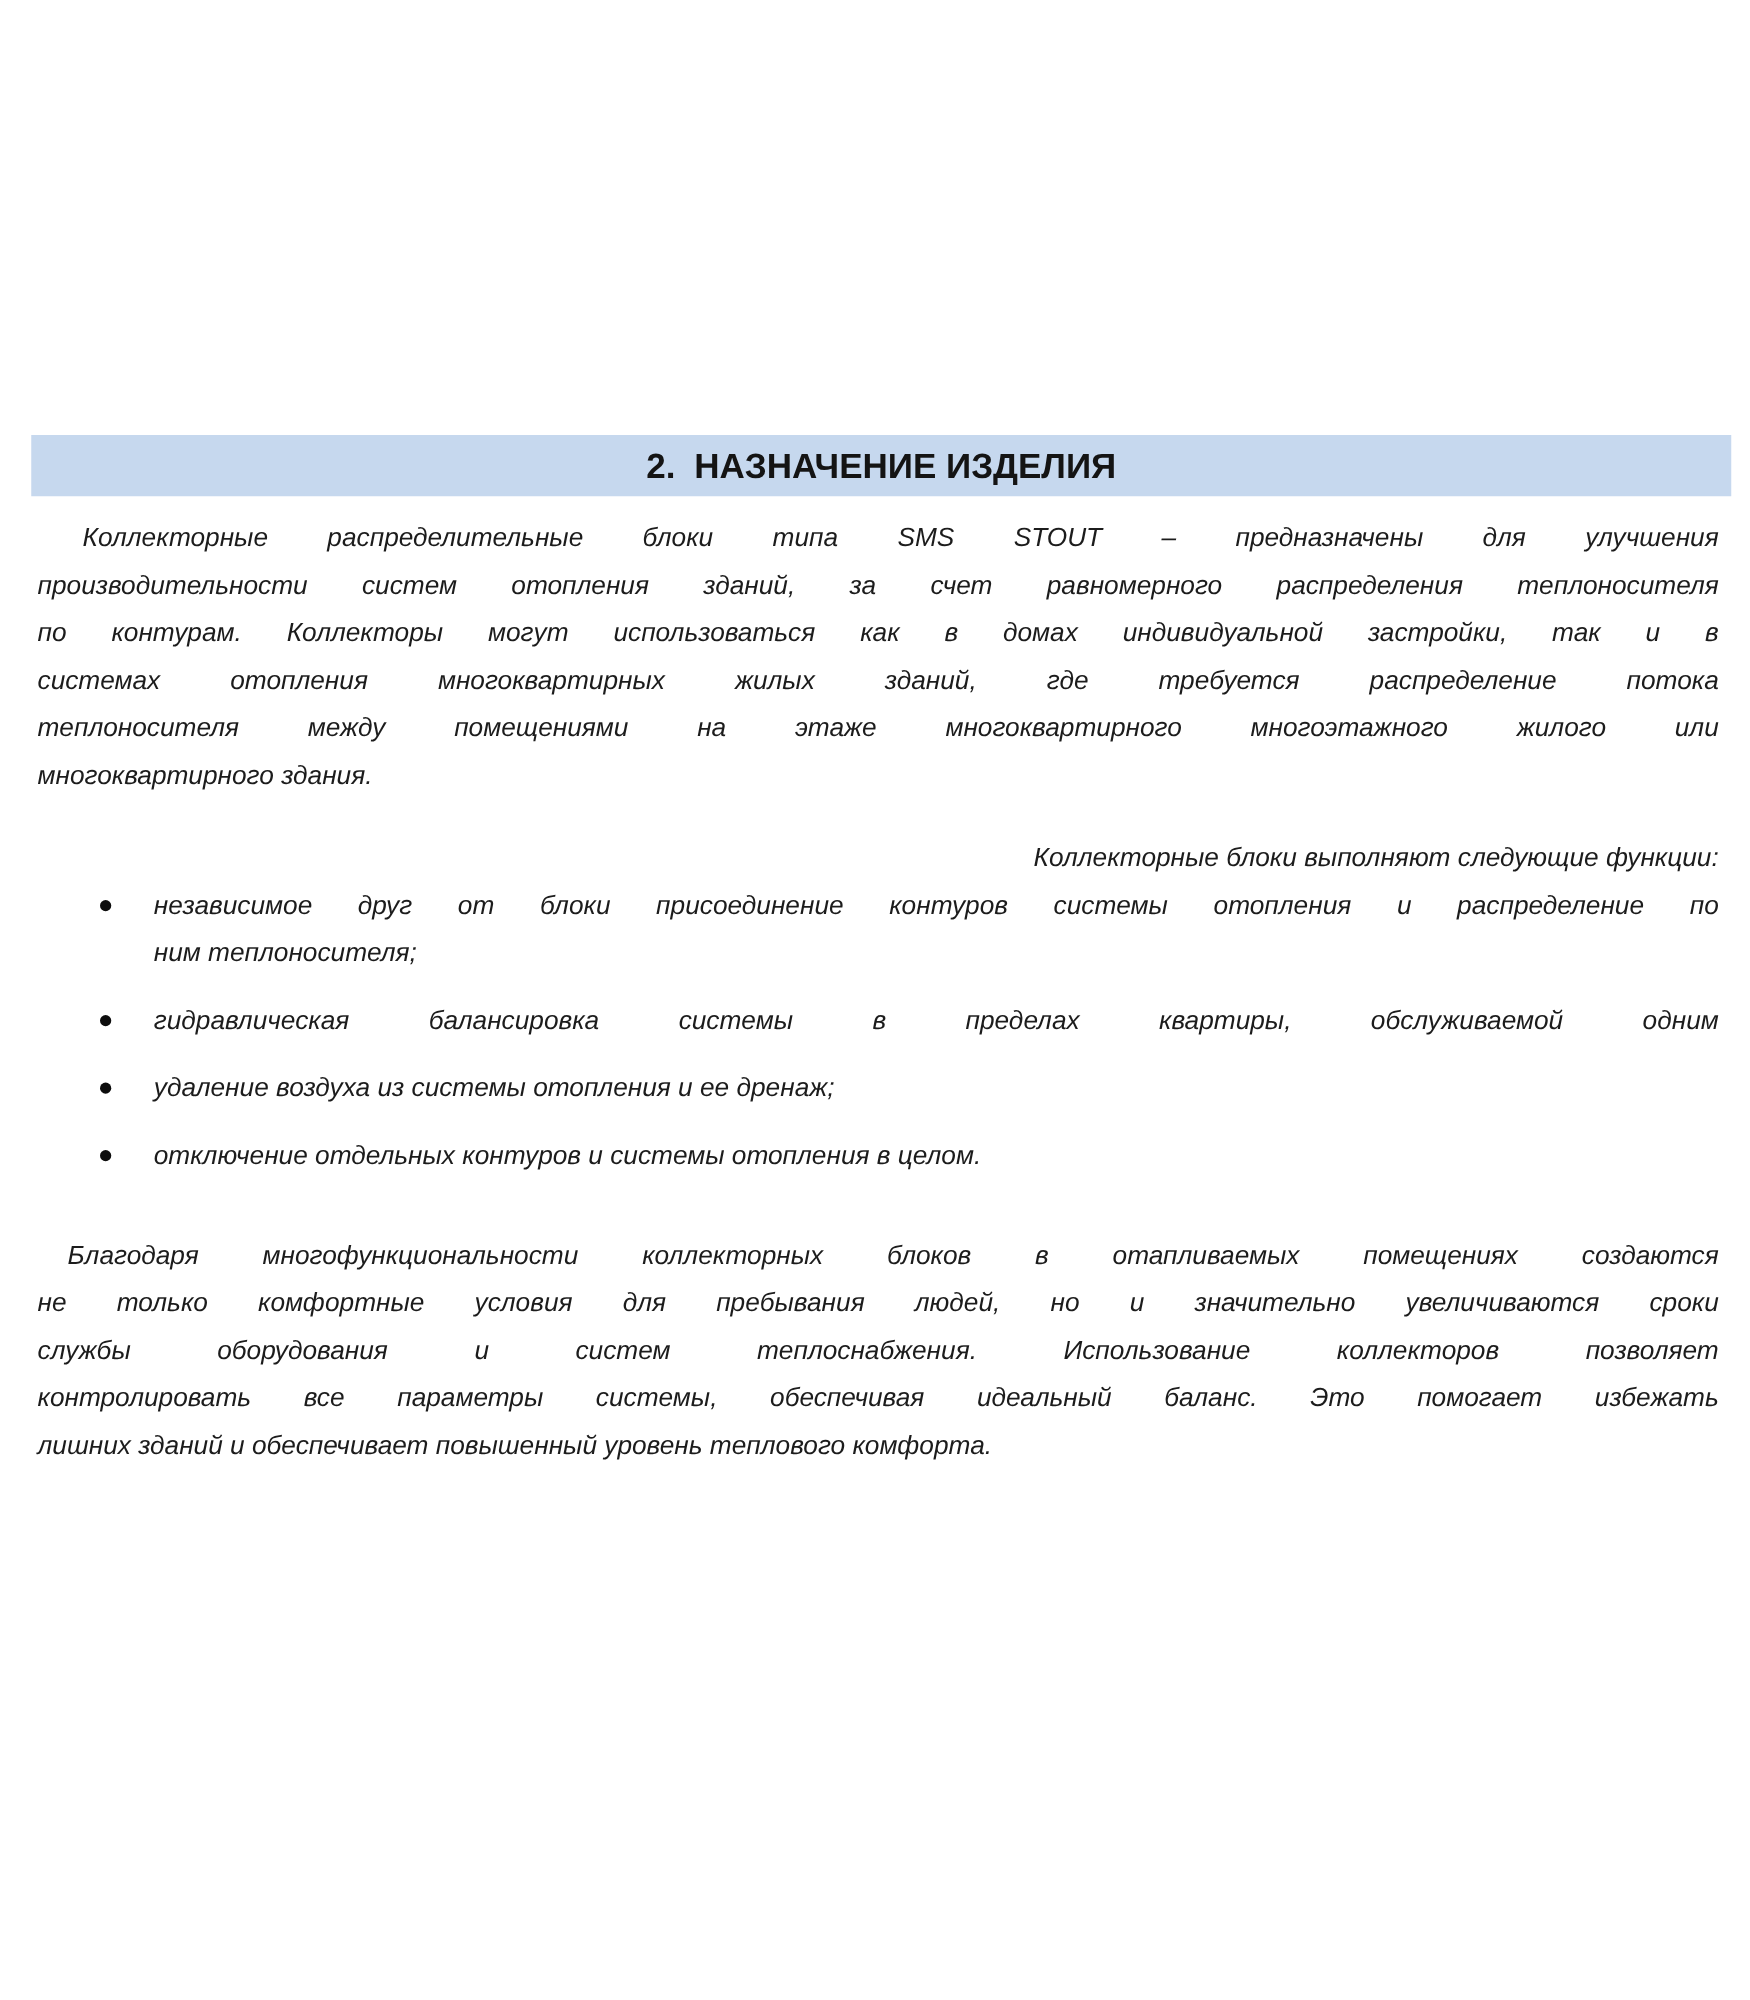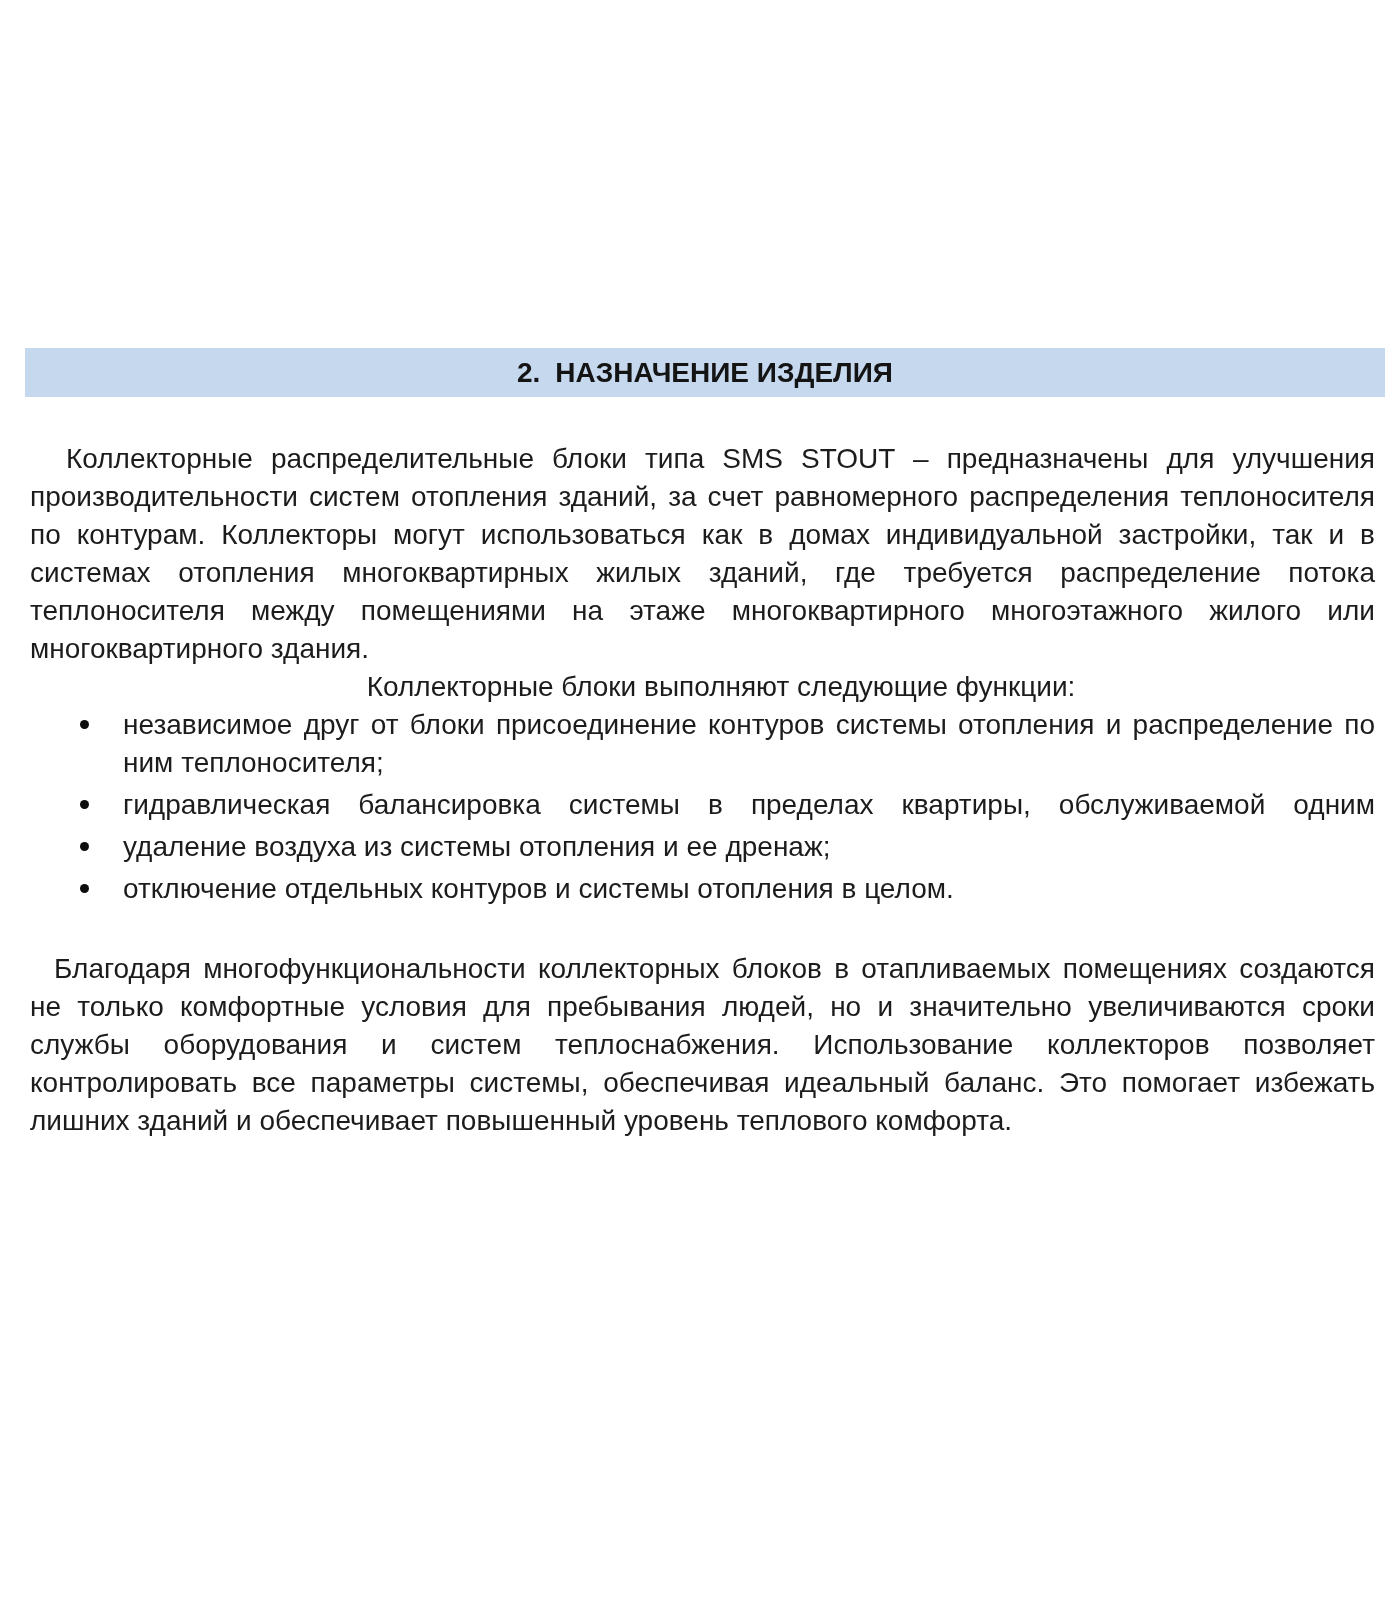--- a/index.html
+++ b/index.html
@@ -30,52 +30,54 @@
     align-items: center;
     justify-content: center;
     gap: 15px;
     font-size: 28px;
     font-weight: bold;
     color: #141414;
   }
   .content {
     position: absolute;
     left: 30px;
-    top: 408px;
+    top: 380px;
     width: 1345px;
-    font-size: 28px;
+    font-size: 21px;
     line-height: 38px;
     color: #1c1c1c;
+    font-style: italic;
   }
   .line {
     text-align: justify;
     text-align-last: justify;
   }
   .line.last {
     text-align-last: left;
   }
   .ind36 { text-indent: 36px; }
   .ind24 { text-indent: 24px; }
   .p1 { margin-top: 32px; }
   .p2 { margin-top: 42px; }
   .list-intro {
+    margin-top: 28px;
     text-indent: 37px;
-    text-align: center;
+    text-align: right;
   }
   ul.functions {
     list-style: none;
     margin: 0;
     padding: 0;
   }
   ul.functions li {
     position: relative;
     padding-left: 93px;
   }
   ul.functions li + li {
-    margin-top: 4px;
+    margin-top: 16px;
   }
   ul.functions li .dot {
     position: absolute;
     left: 50px;
     top: 14px;
     width: 9px;
     height: 9px;
     background: #0d0d0d;
     border-radius: 50%;
   }

